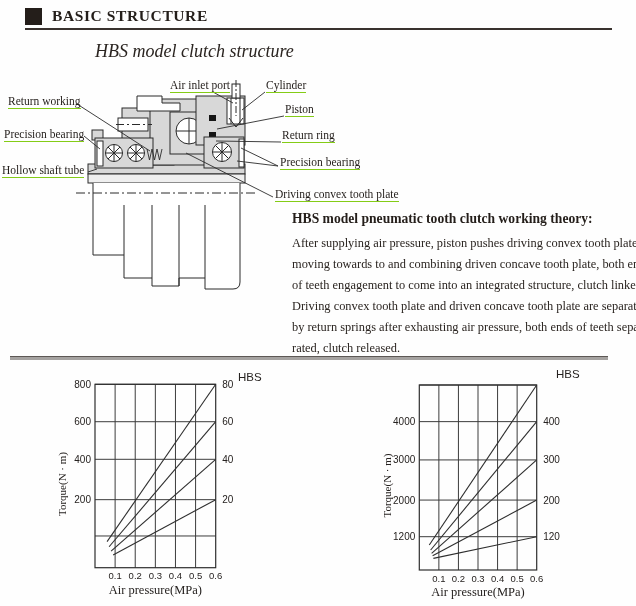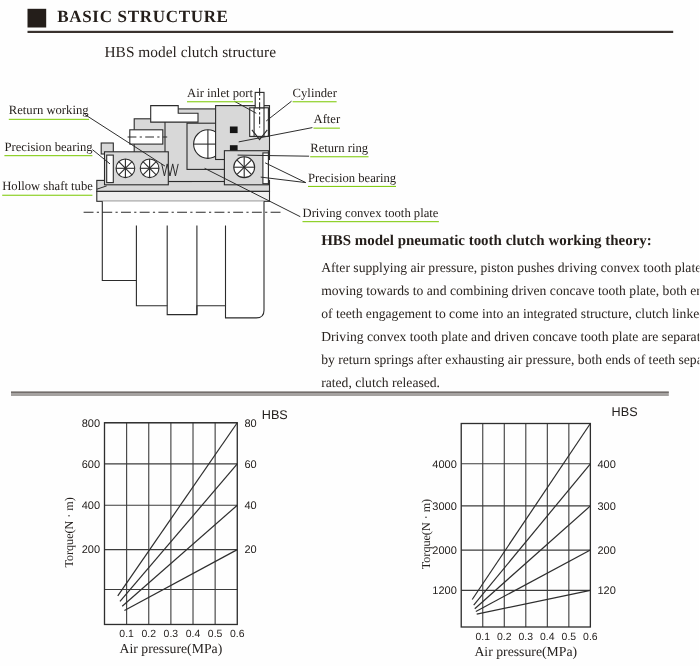--- a/index.html
+++ b/index.html
@@ -7,21 +7,21 @@
         font-family:"Liberation Serif",serif;color:#221d1a;}
   
   .sec-header{position:absolute;display:flex;align-items:flex-end;gap:10px;}
   .sq{width:17px;height:17px;background:#241e1a;display:inline-block;flex:0 0 auto;}
   .sec-title{font-weight:bold;font-size:15.5px;letter-spacing:.6px;white-space:nowrap;
              font-family:"Liberation Serif",serif;color:#241e1a;}
   .rule{position:absolute;}
   .rule1{left:25px;top:28px;width:587px;height:2px;background:#39322e;}
   .rule2{left:10px;top:356px;width:598px;height:3px;background:#a5a2a0;border-top:1px solid #5d5855;}
   
-  .subtitle{position:absolute;left:95px;top:41px;font-size:14px;color:#2a2420;}
+  .subtitle{position:absolute;left:95px;top:41px;font-size:18px;color:#2a2420;font-style:italic;}
   
   .dlabel{position:absolute;font-size:11.5px;line-height:1.05;color:#221d1a;white-space:nowrap;}
   .dlabel span{border-bottom:1px solid #84cc16;padding-bottom:1px;}
   
   .theory{position:absolute;left:292px;top:211px;width:346px;}
   .theory-title{font-weight:bold;font-size:13.6px;color:#241e1a;margin-bottom:6px;white-space:nowrap;}
   .tline{font-size:12.4px;line-height:20.9px;color:#2a2420;white-space:nowrap;}
   svg text{user-select:none;}
 </style>
 </head>
@@ -110,21 +110,21 @@
       <line x1="278" y1="166" x2="237" y2="161"></line>
       <line x1="273" y1="197" x2="186" y2="153"></line>
     </g>
   </svg>
 
   <div class="dlabel" style="left:8px;top:95px;"><span>Return working</span></div>
   <div class="dlabel" style="left:4px;top:128px;"><span>Precision bearing</span></div>
   <div class="dlabel" style="left:2px;top:164px;"><span>Hollow shaft tube</span></div>
   <div class="dlabel" style="left:170px;top:79px;"><span>Air inlet port</span></div>
   <div class="dlabel" style="left:266px;top:79px;"><span>Cylinder</span></div>
-  <div class="dlabel" style="left:285px;top:103px;"><span>After</span></div>
+  <div class="dlabel" style="left:285px;top:103px;"><span>Piston</span></div>
   <div class="dlabel" style="left:282px;top:129px;"><span>Return ring</span></div>
   <div class="dlabel" style="left:280px;top:156px;"><span>Precision bearing</span></div>
   <div class="dlabel" style="left:275px;top:188px;"><span>Driving convex tooth plate</span></div>
 
   <div class="theory">
     <div class="theory-title">HBS model pneumatic tooth clutch working theory:</div>
     <div class="tline">After supplying air pressure, piston pushes driving convex tooth plate</div>
     <div class="tline">moving towards to and combining driven concave tooth plate, both ends</div>
     <div class="tline">of teeth engagement to come into an integrated structure, clutch linked.</div>
     <div class="tline">Driving convex tooth plate and driven concave tooth plate are separated</div>

